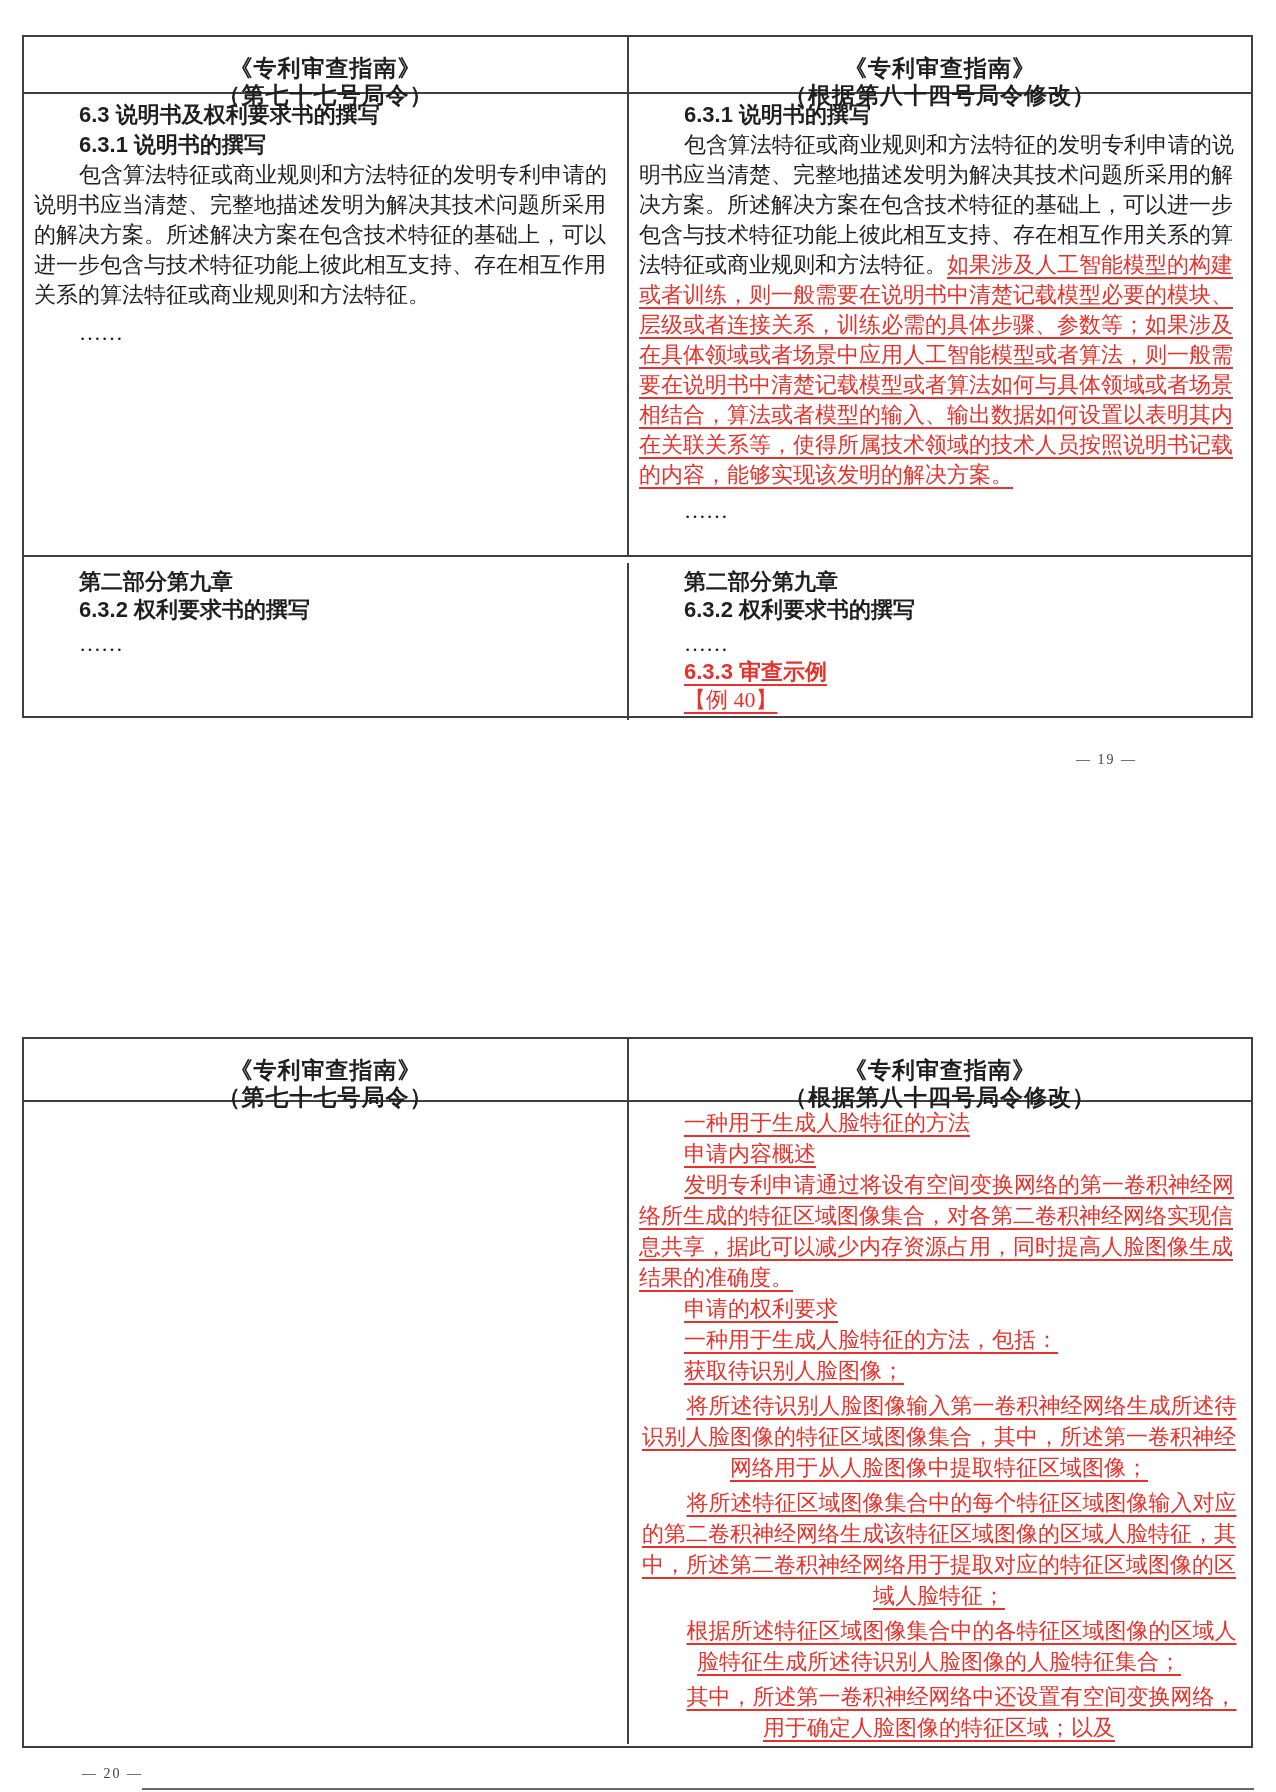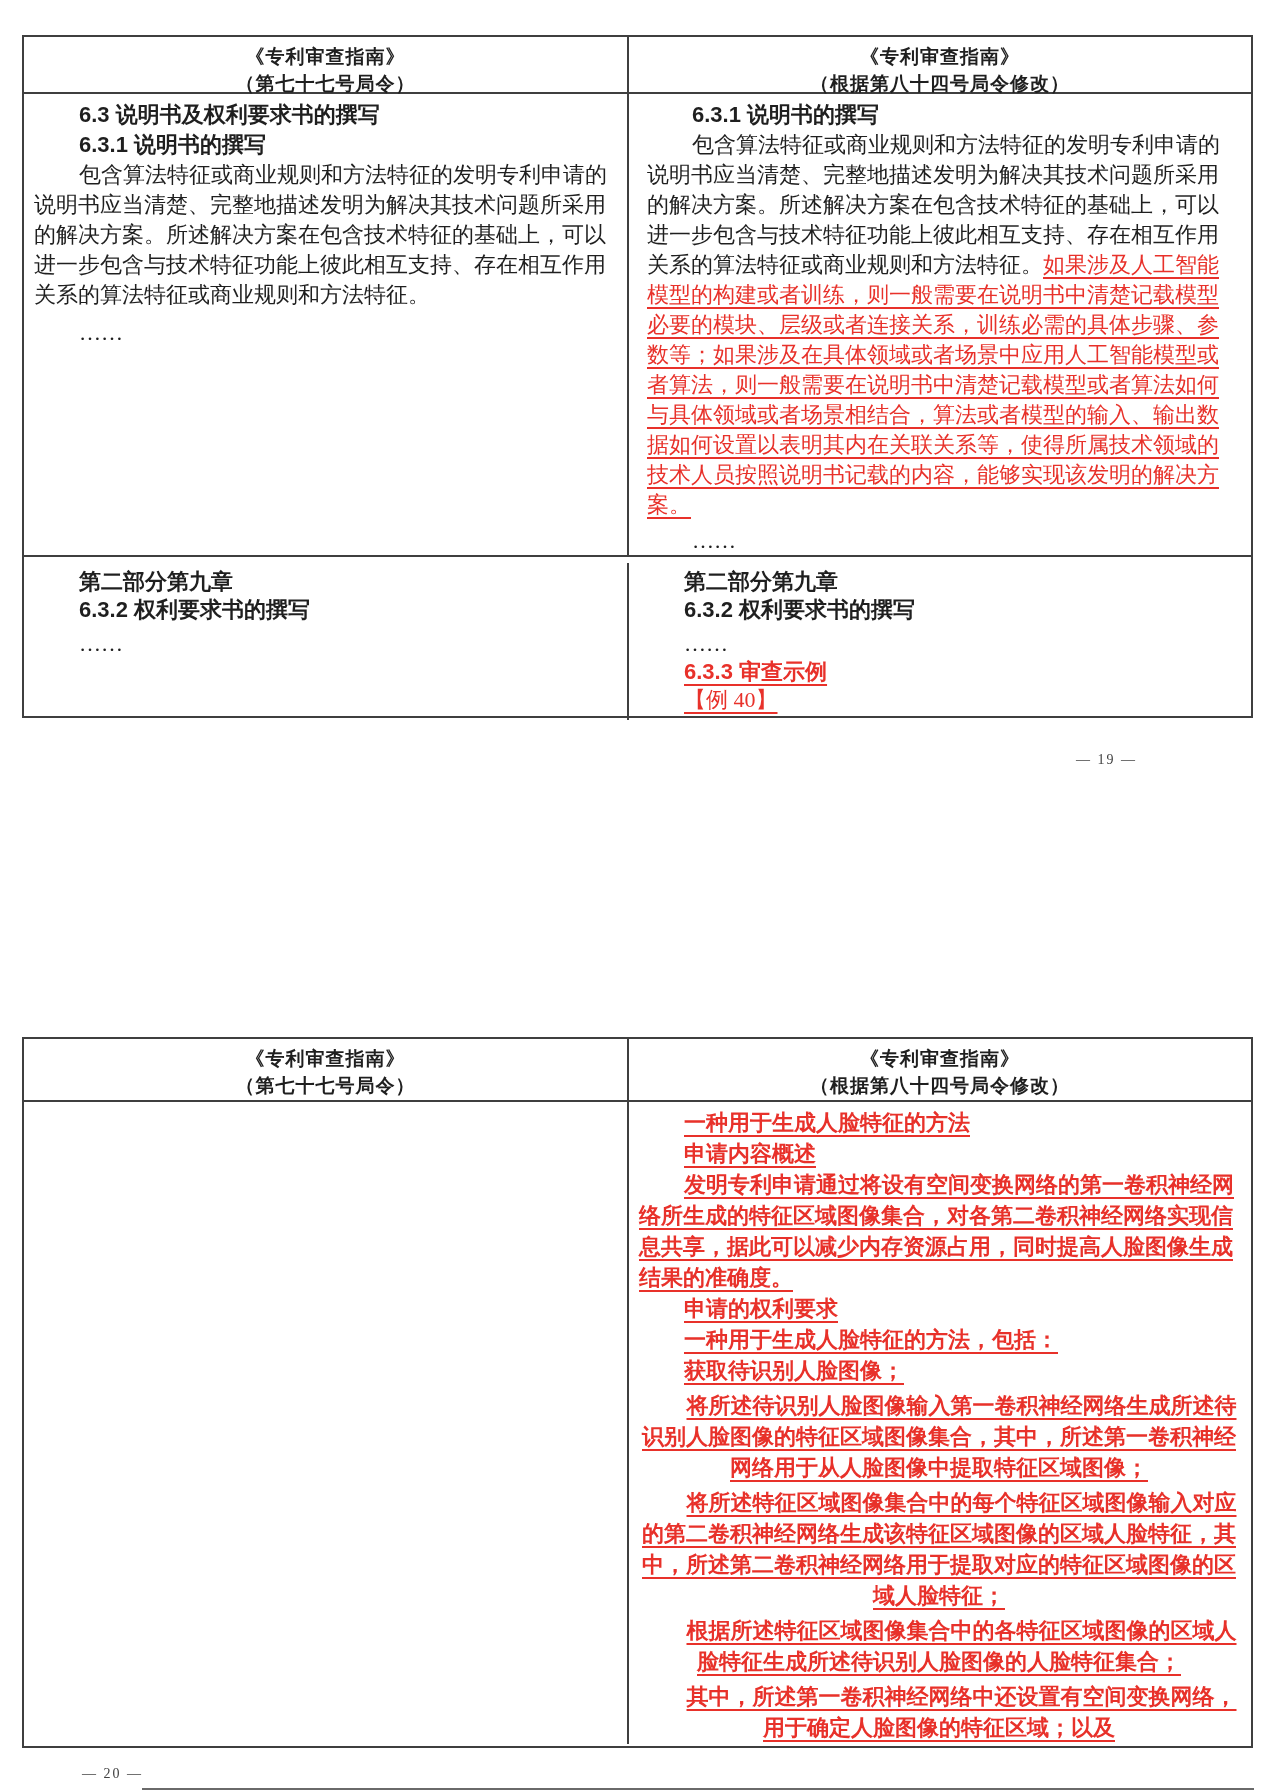--- a/index.html
+++ b/index.html
@@ -24,30 +24,30 @@
     background:var(--page-bg);
   }
   #table1{top:35px;height:683px;}
   #table2{top:1037px;height:711px;}
 
   .thead{display:flex;border-bottom:2px solid var(--border);box-sizing:border-box;}
   #table1 .thead{height:57px;}
   #table2 .thead{height:63px;}
   .th{
     box-sizing:border-box;text-align:center;font-weight:bold;
-    font-size:19px;line-height:27px;padding-top:6px;
+    font-size:23px;line-height:27px;padding-top:18px;
     letter-spacing:1px;
   }
   .col-l{width:605px;border-right:2px solid var(--border);box-sizing:border-box;}
   .col-r{flex:1;box-sizing:border-box;}
 
   .trow{display:flex;box-sizing:border-box;}
-  .t1-row1{height:463px;border-bottom:2px solid var(--border);gap:8px;}
+  .t1-row1{height:463px;border-bottom:2px solid var(--border);}
   .t1-row2{height:157px;margin-top:6px;}
-  .t2-body{height:642px;font-weight:bold;}
+  .t2-body{height:642px;}
 
   .cell{
     box-sizing:border-box;overflow:hidden;
     padding:6px 12px 2px 10px;
   }
   .cell p{margin:0;font-size:22px;line-height:30px;}
   .indent{text-indent:45px;}
   .hd{
     font-family:"Liberation Sans", sans-serif;
     font-weight:bold;

